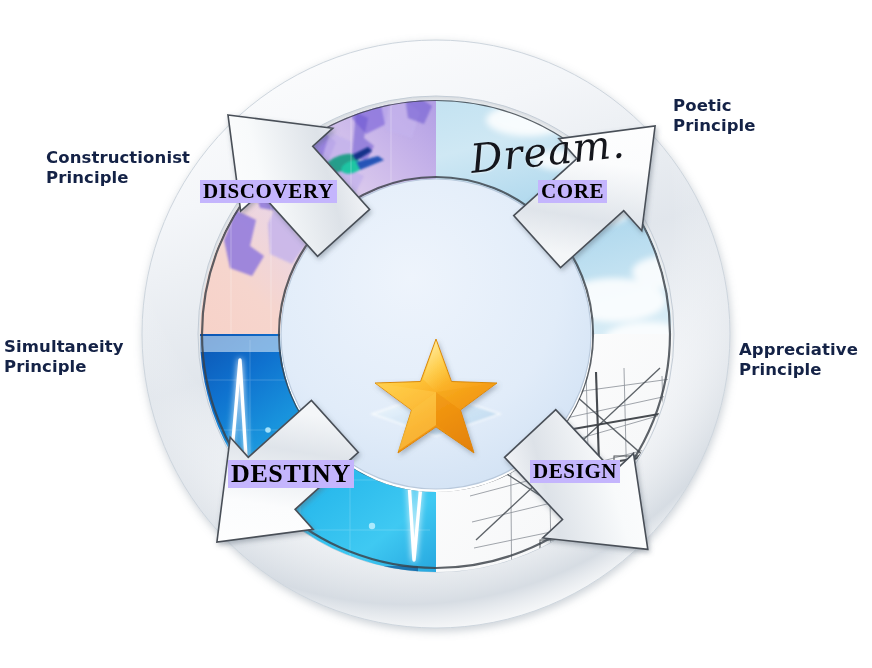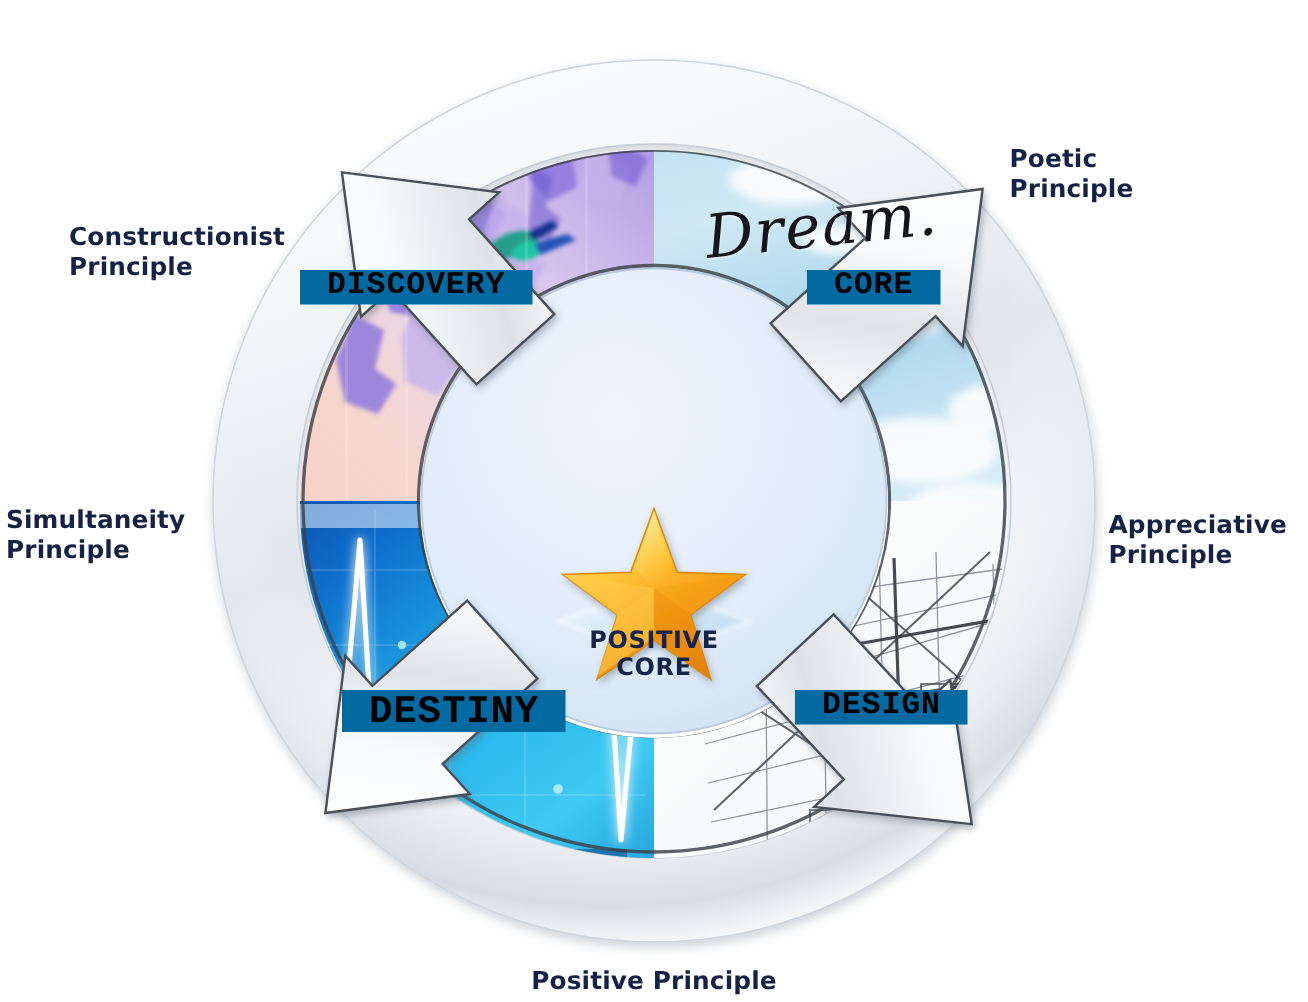--- a/index.html
+++ b/index.html
@@ -26,25 +26,25 @@
     text-shadow:1px 1px 1px rgba(255,255,255,.9);
   }
   #lbl-constructionist{left:46px;top:104px;text-align:left;margin-top:44px;}
   #lbl-poetic{left:673px;top:96px;text-align:left;}
   #lbl-simultaneity{left:4px;top:337px;text-align:left;}
   #lbl-anticipatory{left:739px;top:340px;text-align:left;}
   #lbl-positive{left:0;top:644px;width:872px;text-align:center;white-space:nowrap;}
 
   .phase-label{
     position:absolute;
-    font-family:Liberation Mono, monospace;
+    font-family:Liberation Serif, serif;
     font-weight:bold;
     color:#000000;
-    background:#0369a1;
-    padding:0 18px;
+    background:#c4b5fd;
+    padding:0 3px;
     letter-spacing:.6px;
     line-height:1.08;
   }
   #lbl-discovery{left:200px;top:180px;font-size:21px;}
   #lbl-dream{left:538px;top:180px;font-size:21px;}
   #lbl-design{left:530px;top:460px;font-size:21px;}
   #lbl-destiny{left:228px;top:460px;font-size:26px;}
 
   #center-title{
     position:absolute;left:286px;top:240px;width:300px;
@@ -392,26 +392,23 @@
     </g>
   </svg>
 
   <div id="dream-script">Dream.</div>
 
   <div class="phase-label" id="lbl-discovery">DISCOVERY</div>
   <div class="phase-label" id="lbl-dream">CORE</div>
   <div class="phase-label" id="lbl-design">DESIGN</div>
   <div class="phase-label" id="lbl-destiny">DESTINY</div>
 
-  <div id="lbl-positive-core">POSITIVE
-CORE</div>
 
   <div class="principle-label" id="lbl-constructionist">Constructionist
 Principle</div>
   <div class="principle-label" id="lbl-poetic">Poetic
 Principle</div>
   <div class="principle-label" id="lbl-simultaneity">Simultaneity
 Principle</div>
   <div class="principle-label" id="lbl-anticipatory">Appreciative
 Principle</div>
-  <div class="principle-label" id="lbl-positive">Positive Principle</div>
 
 </div>
 
 </body></html>

